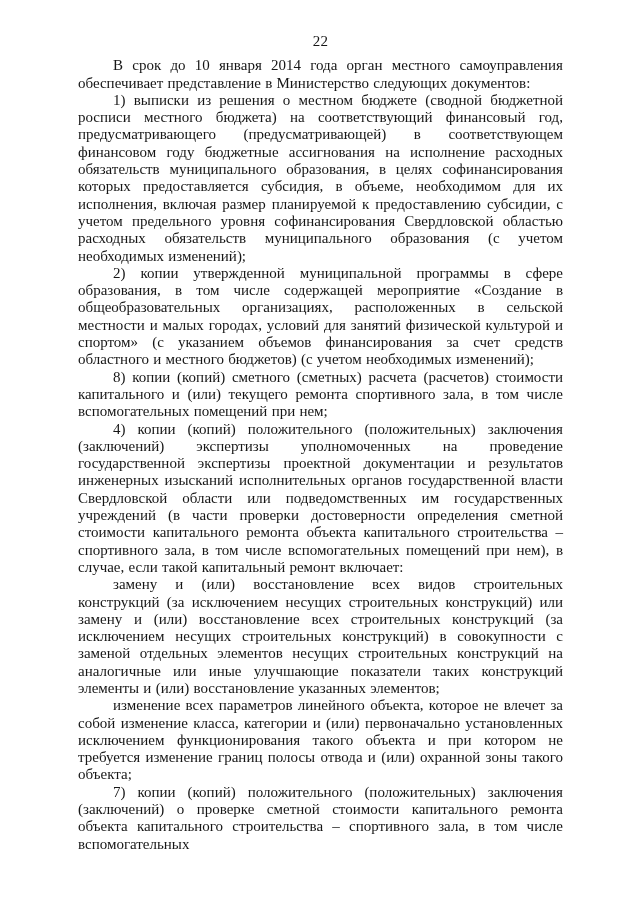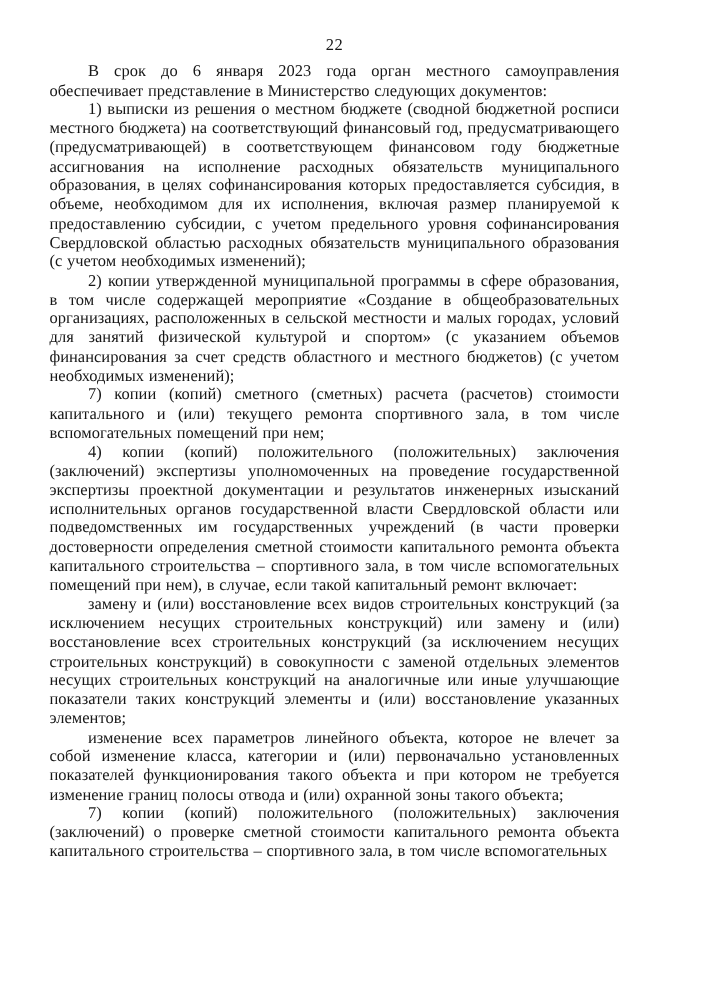--- a/index.html
+++ b/index.html
@@ -10,21 +10,21 @@
   .page {
     position: relative;
     width: 640px;
     height: 905px;
     box-sizing: border-box;
     background: #ffffff;
     color: #161616;
     font-family: "Liberation Serif", "DejaVu Serif", serif;
     font-size: 15px;
     line-height: 17.3px;
-    padding: 33px 77px 0 45px;
+    padding: 33px 77px 0 78px;
     overflow: hidden;
   }
   .page-number {
     text-align: center;
     text-indent: 0;
     margin: 0 0 7px 0;
     letter-spacing: 0.3px;
   }
   .page p.body-par {
     margin: 0;
@@ -32,21 +32,21 @@
     text-indent: 35px;
     word-spacing: 0.5px;
   }
 </style>
 </head>
 <body>
 
 <div class="page">
   <p class="page-number">22</p>
 
-  <p class="body-par">В срок до 6 января 2023 года орган местного самоуправления обеспечивает представление в Министерство следующих документов:</p>
+  <p class="body-par">В срок до 10 января 2014 года орган местного самоуправления обеспечивает представление в Министерство следующих документов:</p>
   <p class="body-par">1) выписки из решения о местном бюджете (сводной бюджетной росписи местного бюджета) на соответствующий финансовый год, предусматривающего (предусматривающей) в соответствующем финансовом году бюджетные ассигнования на исполнение расходных обязательств муниципального образования, в целях софинансирования которых предоставляется субсидия, в объеме, необходимом для их исполнения, включая размер планируемой к предоставлению субсидии, с учетом предельного уровня софинансирования Свердловской областью расходных обязательств муниципального образования (с учетом необходимых изменений);</p>
   <p class="body-par">2) копии утвержденной муниципальной программы в сфере образования, в том числе содержащей мероприятие «Создание в общеобразовательных организациях, расположенных в сельской местности и малых городах, условий для занятий физической культурой и спортом» (с указанием объемов финансирования за счет средств областного и местного бюджетов) (с учетом необходимых изменений);</p>
-  <p class="body-par">7) копии (копий) сметного (сметных) расчета (расчетов) стоимости капитального и (или) текущего ремонта спортивного зала, в том числе вспомогательных помещений при нем;</p>
+  <p class="body-par">8) копии (копий) сметного (сметных) расчета (расчетов) стоимости капитального и (или) текущего ремонта спортивного зала, в том числе вспомогательных помещений при нем;</p>
   <p class="body-par">4) копии (копий) положительного (положительных) заключения (заключений) экспертизы уполномоченных на проведение государственной экспертизы проектной документации и результатов инженерных изысканий исполнительных органов государственной власти Свердловской области или подведомственных им государственных учреждений (в части проверки достоверности определения сметной стоимости капитального ремонта объекта капитального строительства – спортивного зала, в том числе вспомогательных помещений при нем), в случае, если такой капитальный ремонт включает:</p>
   <p class="body-par">замену и (или) восстановление всех видов строительных конструкций (за исключением несущих строительных конструкций) или замену и (или) восстановление всех строительных конструкций (за исключением несущих строительных конструкций) в совокупности с заменой отдельных элементов несущих строительных конструкций на аналогичные или иные улучшающие показатели таких конструкций элементы и (или) восстановление указанных элементов;</p>
-  <p class="body-par">изменение всех параметров линейного объекта, которое не влечет за собой изменение класса, категории и (или) первоначально установленных показателей функционирования такого объекта и при котором не требуется изменение границ полосы отвода и (или) охранной зоны такого объекта;</p>
+  <p class="body-par">изменение всех параметров линейного объекта, которое не влечет за собой изменение класса, категории и (или) первоначально установленных исключением функционирования такого объекта и при котором не требуется изменение границ полосы отвода и (или) охранной зоны такого объекта;</p>
   <p class="body-par">7) копии (копий) положительного (положительных) заключения (заключений) о проверке сметной стоимости капитального ремонта объекта капитального строительства – спортивного зала, в том числе вспомогательных</p>
 </div>
 
 </body></html>

